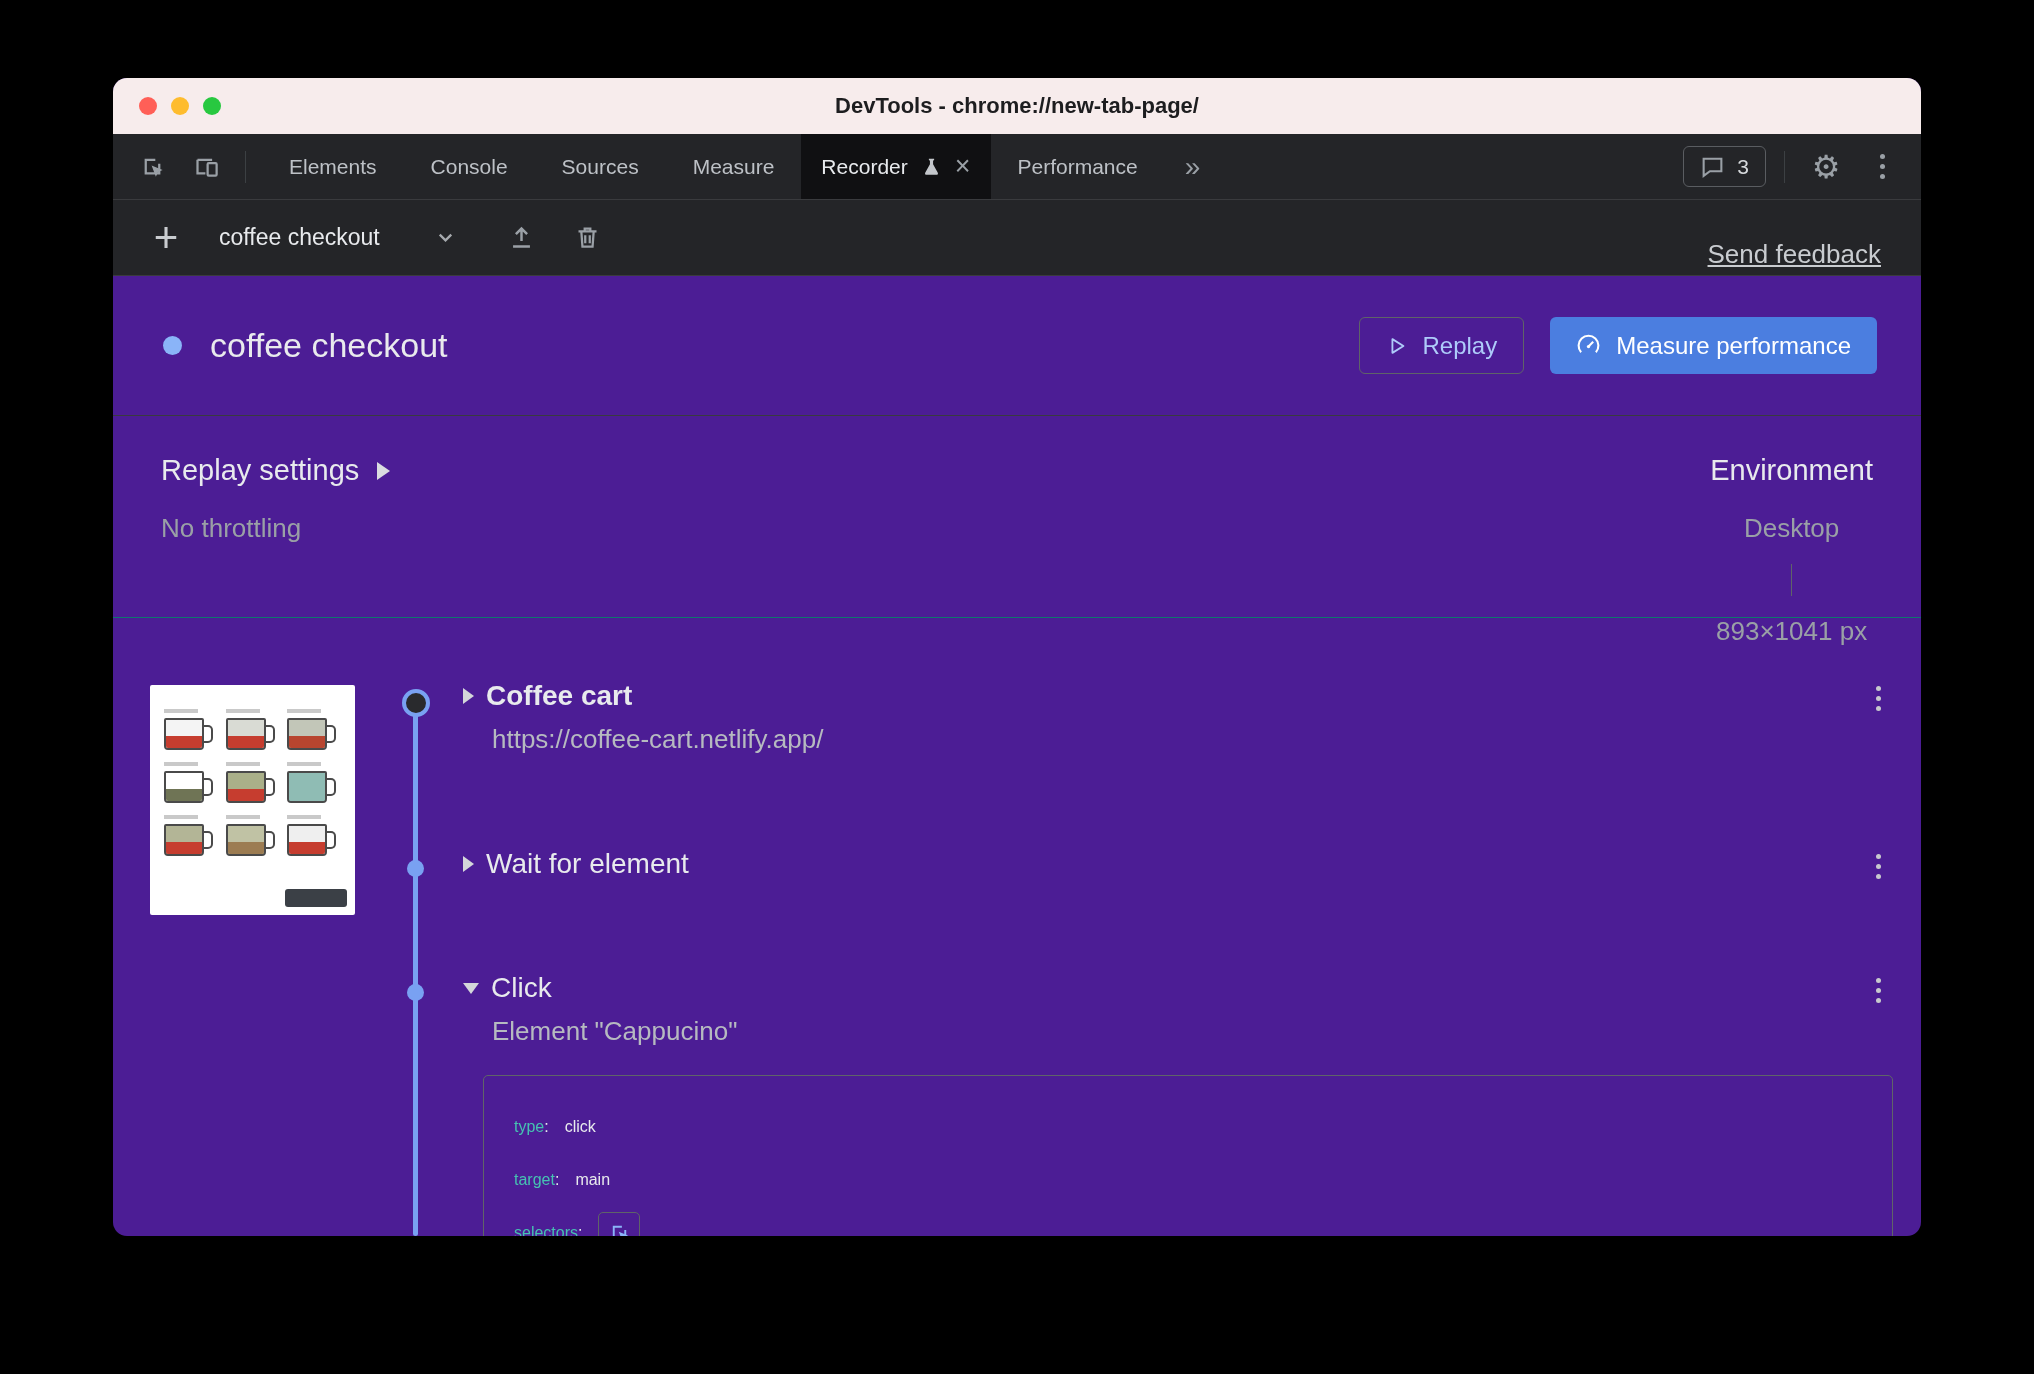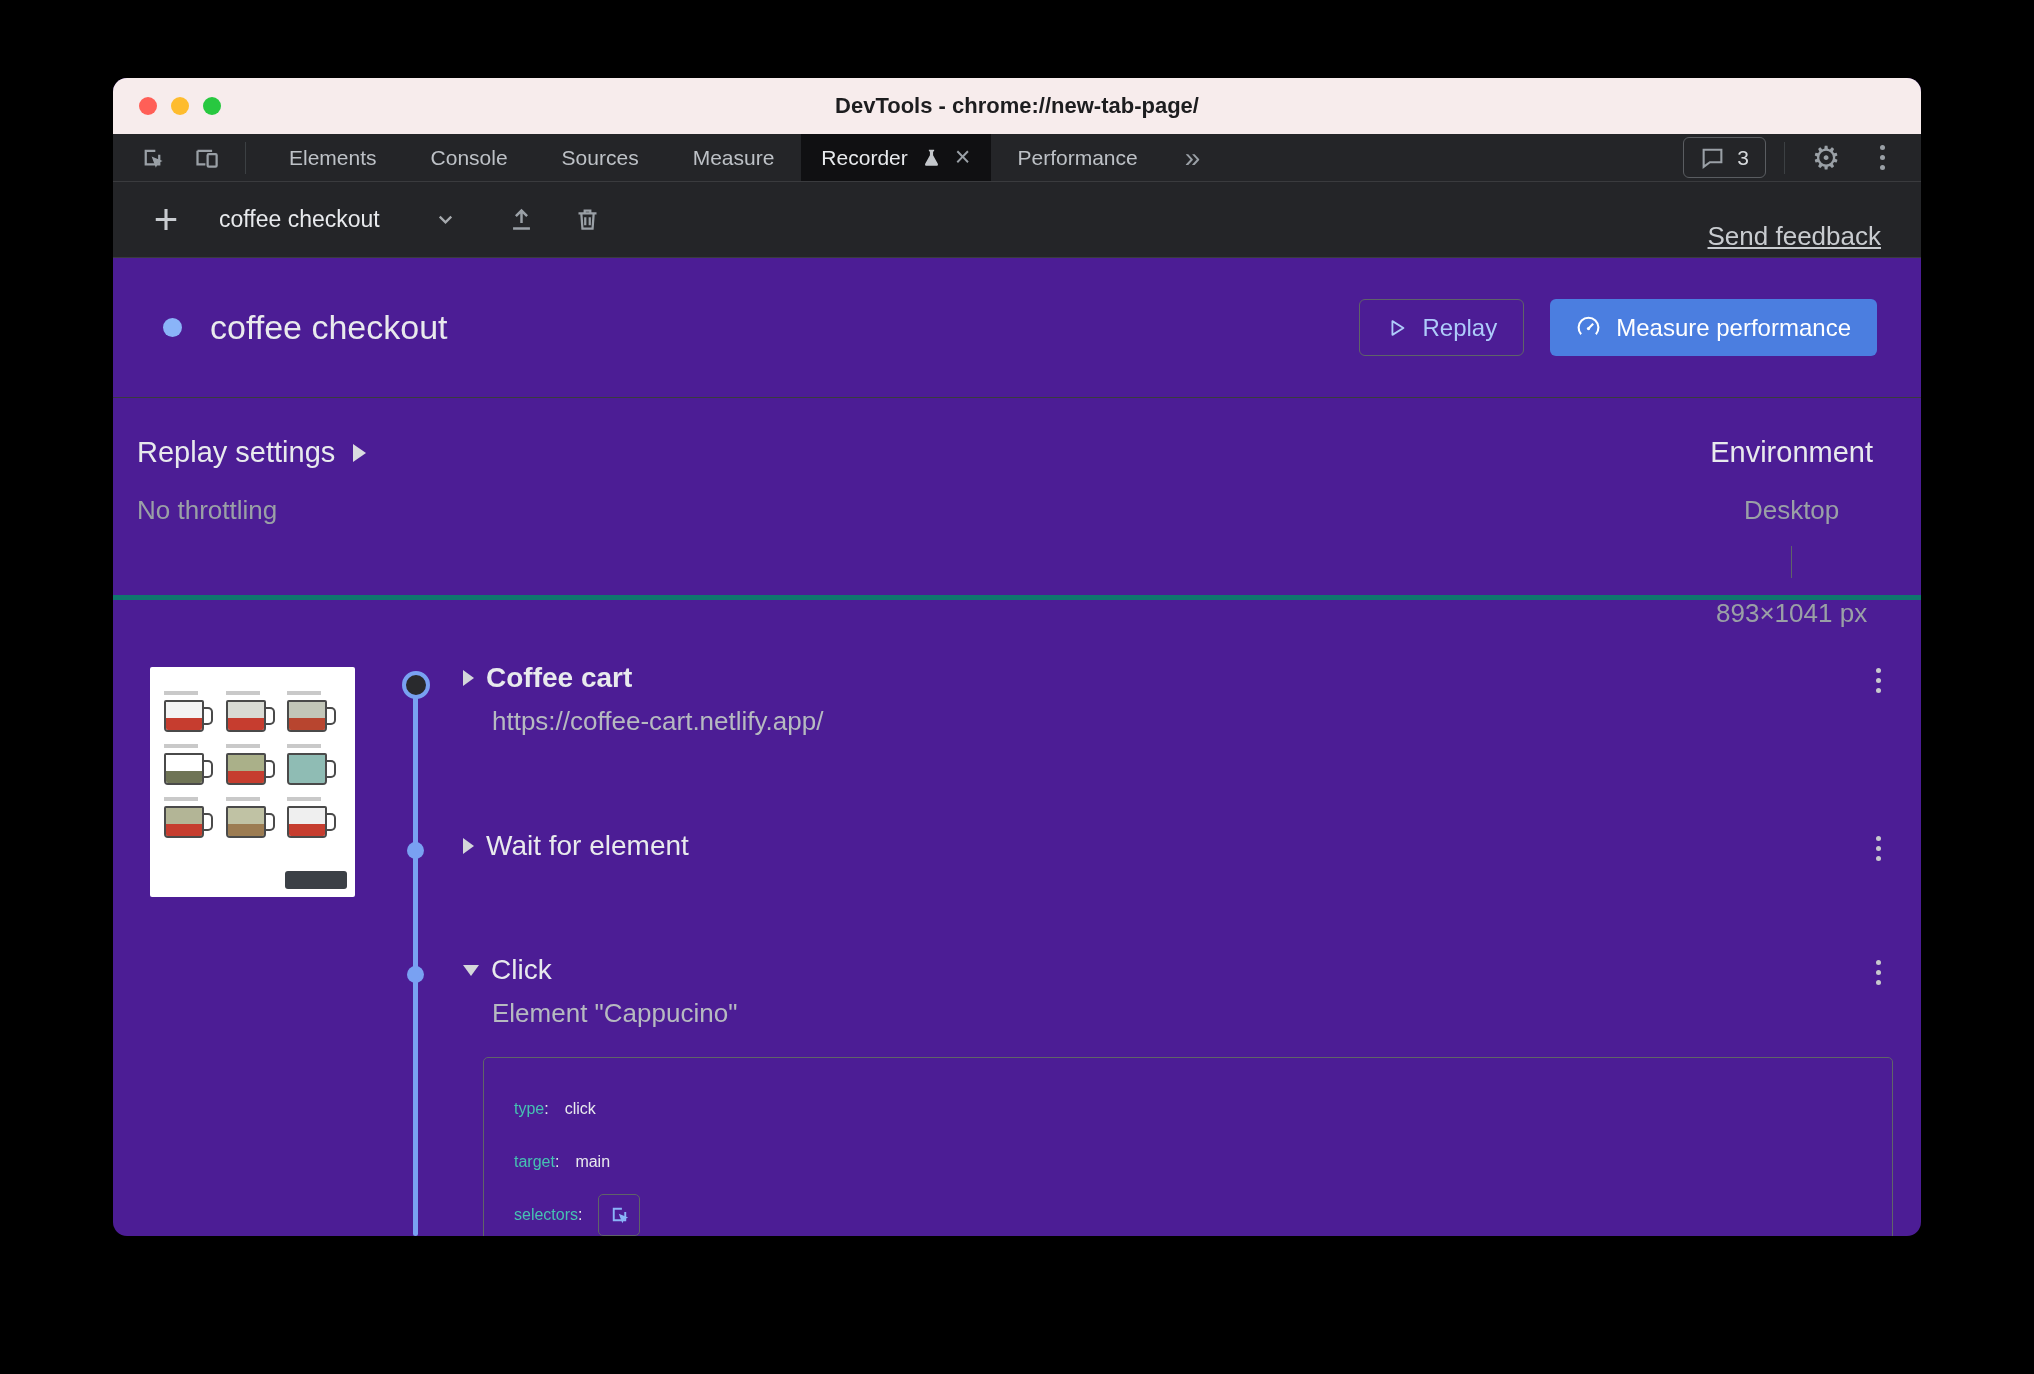--- a/index.html
+++ b/index.html
@@ -14,21 +14,21 @@
   .titlebar { height:56px; flex:0 0 auto; background:var(--titlebar-bg,#f7ecec);
               position:relative; display:flex; align-items:center; justify-content:center; }
   .traffic { position:absolute; left:26px; top:0; height:100%; display:flex; align-items:center; gap:14px; }
   .light { width:18px; height:18px; border-radius:50%; }
   .light.red { background:var(--traffic-red,#ff5f57); }
   .light.yellow { background:var(--traffic-yellow,#febc2e); }
   .light.green { background:var(--traffic-green,#28c840); }
   .win-title { font-size:22px; font-weight:700; color:#1d1d1f; }
 
   
-  .tabbar { height:48px; flex:0 0 auto; background:#242528; border-bottom:1px solid #3a3b3e;
+  .tabbar { height:66px; flex:0 0 auto; background:#242528; border-bottom:1px solid #3a3b3e;
             display:flex; align-items:stretch; color:#bdc1c6; }
   .tab-icons { display:flex; align-items:center; gap:8px; padding:0 8px 0 16px; }
   .icon-btn { width:46px; height:46px; display:flex; align-items:center; justify-content:center;
               color:#9aa0a6; border-radius:4px; }
   .vsep { width:1px; height:32px; background:#3c4043; align-self:center; margin:0 8px; }
   .tab { display:flex; align-items:center; padding:0 27px; font-size:21px; cursor:default; }
   .tab.active { background:#101012; color:#e8eaed; gap:13px; padding:0 20px; }
   .flask { color:#c4c7cb; display:flex; }
   .tab-close { font-size:27px; color:#9aa0a6; line-height:1; }
   .tab-more { display:flex; align-items:center; padding:0 20px; font-size:28px; color:#9aa0a6; }
@@ -54,21 +54,21 @@
              padding:0 44px 0 50px; border-bottom:1px solid #3a3b3e; }
   .status-dot { width:19px; height:19px; border-radius:50%; background:var(--accent-blue,#8ab4f8); margin-right:28px; }
   .rec-title { font-size:34px; font-weight:400; color:#e9eaed; }
   .actions { margin-left:auto; display:flex; gap:26px; }
   .btn { display:flex; align-items:center; gap:15px; height:57px; border-radius:6px;
          font-size:24px; padding:0 26px; cursor:pointer; }
   .btn.replay { border:1px solid #5f6368; color:#aecbfa; background:transparent; }
   .btn.measure { background:var(--primary-button,#4b7ee0); color:#fff; border:none; }
 
   
-  .rsettings { height:202px; flex:0 0 auto; position:relative; padding:38px 24px; border-bottom:5px solid #0f766e; }
+  .rsettings { height:202px; flex:0 0 auto; position:relative; padding:38px 48px; border-bottom:1px solid #0f766e; }
   .rs-head { display:flex; align-items:center; gap:18px; font-size:29px; color:#e8eaed; }
   .tri-right { width:0; height:0; border-left:13px solid #dadce0; border-top:9px solid transparent; border-bottom:9px solid transparent; }
   .throttle { margin-top:26px; font-size:26px; color:#9aa0a6; }
   .env { position:absolute; top:38px; right:48px; }
   .env-head { font-size:29px; color:#e8eaed; }
   .env-row { margin-top:26px; display:flex; align-items:center; gap:20px; font-size:26px; color:#9aa0a6;flex-direction:column; }
   .env-sep { width:1px; height:32px; background:#5f6368; }
 
   
   .steps { position:relative; flex:1 1 auto; overflow:hidden; }

